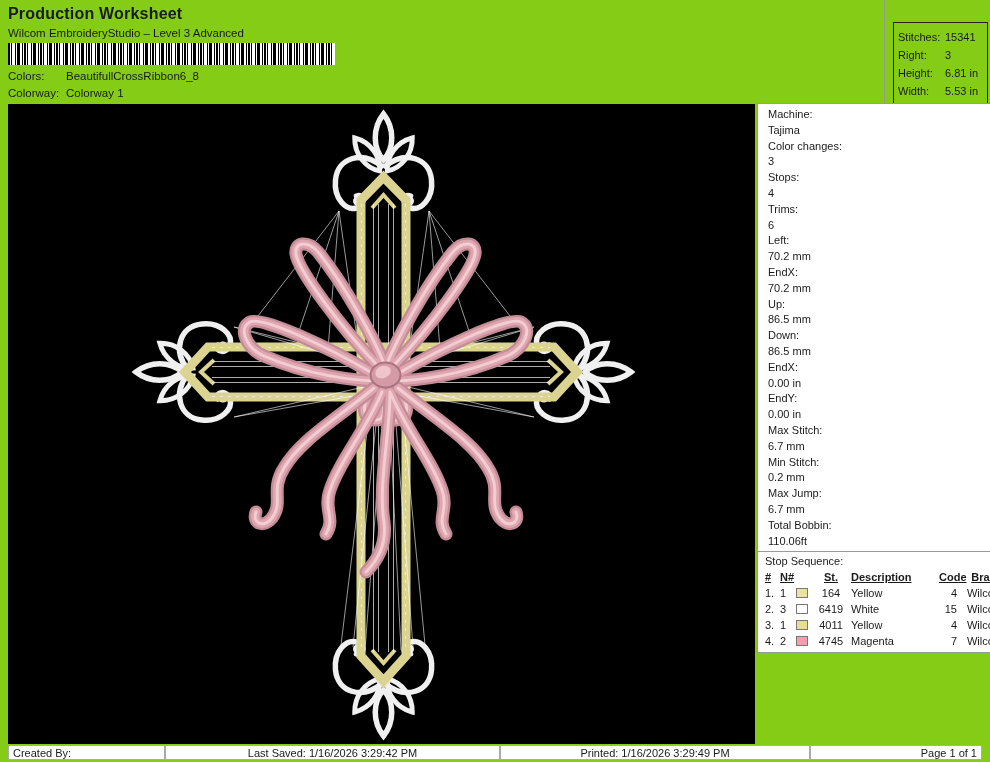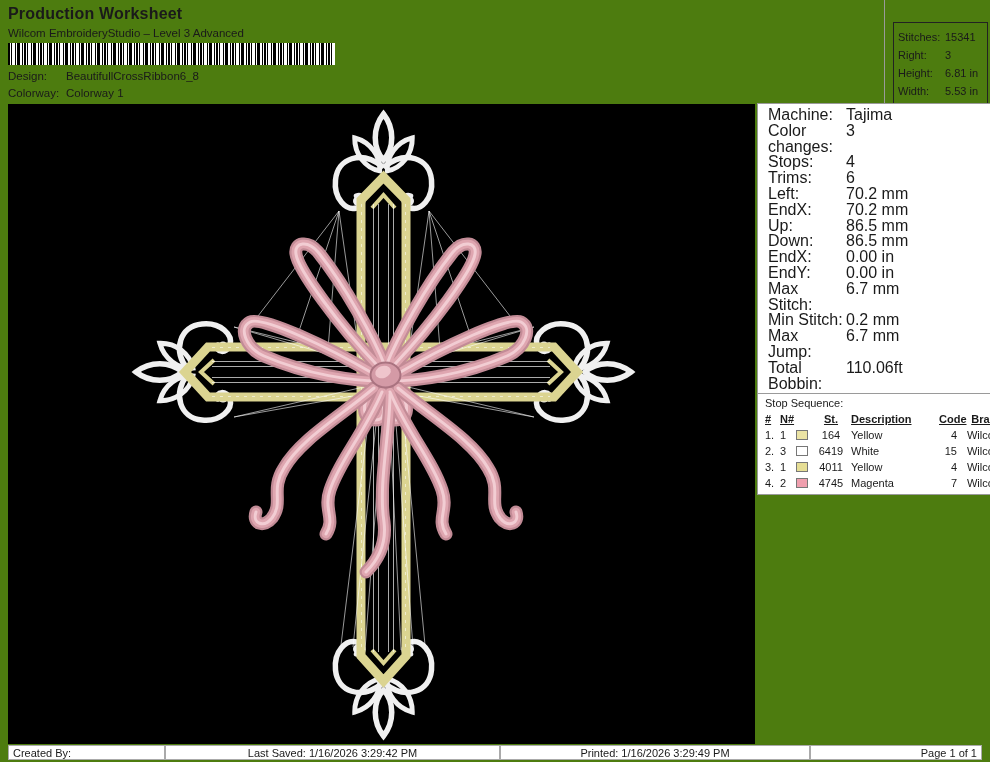--- a/index.html
+++ b/index.html
@@ -1,32 +1,32 @@
 <!DOCTYPE html>
 <html><head>
 <meta charset="utf-8">
 <style>
   html,body{margin:0;padding:0;background:#e6e6e6;}
-  .page{position:relative;width:990px;height:762px;background:#4d7c0f;overflow:hidden;
+  .page{position:relative;width:990px;height:762px;background:#84cc16;overflow:hidden;
         font-family:"Liberation Sans",sans-serif;color:#1a1a1a;}
   .abs{position:absolute;}
   .title{left:8px;top:5px;font-size:16px;font-weight:bold;letter-spacing:.2px;}
   .subtitle{left:8px;top:27px;font-size:11.5px;}
   .barcode{left:8px;top:43px;width:327px;height:22px;
      background:repeating-linear-gradient(90deg,#000 0,#000 2px,#fff 2px,#fff 3px,#000 3px,#000 4px,#fff 4px,#fff 7px,#000 7px,#000 8px,#fff 8px,#fff 9px,#000 9px,#000 12px,#fff 12px,#fff 14px,#000 14px,#000 15px,#fff 15px,#fff 16px);}
   .meta-row{left:8px;font-size:11.5px;display:flex;}
   .meta-row .lbl{width:58px;}
   .vline-header{left:884px;top:0;width:1px;height:103px;background:#9a9a9a;}
   .summary-box{left:893px;top:2px;width:93px;height:98px;border:1px solid #222;padding-top:5px;box-sizing:content-box;margin-top:20px;}
   .kv-row{display:flex;font-size:11px;line-height:18px;padding-left:4px;}
   .kv-row .kv-label{width:47px;flex:none;}
   .canvas{left:8px;top:104px;width:747px;height:640px;background:#000;}
   .panel{left:757px;top:103px;width:233px;border-top:1px solid #9a9a9a;border-left:1px solid #9a9a9a;box-sizing:border-box;background:#fff;}
   .panel-rows{padding:3px 0 2px 0;}
-  .panel-row{display:flex;font-size:16px;line-height:15.8px;padding-left:10px;}
+  .panel-row{display:flex;font-size:11px;line-height:15.8px;padding-left:10px;flex-direction:column;}
   .panel-row .p-label{width:78px;flex:none;}
   .seq-block{border-top:1px solid #9a9a9a;border-bottom:1px solid #9a9a9a;padding:2px 0 3px 0;}
   .seq-title{font-size:11px;line-height:15px;padding-left:7px;}
   .seq-row{display:flex;align-items:center;font-size:11px;height:16px;padding-left:7px;}
   .seq-head{font-weight:bold;}
   .seq-head span{text-decoration:underline;}
   .c-num{width:15px;flex:none;}
   .c-n{width:16px;flex:none;}
   .c-sw{width:20px;flex:none;display:flex;align-items:center;}
   .c-sw .swatch{width:12px;height:10px;border:1px solid #777;box-sizing:border-box;}
@@ -49,21 +49,21 @@
 </style>
 </head>
 <body>
 
 <div class="page">
 
   <div class="abs title">Production Worksheet</div>
   <div class="abs subtitle">Wilcom EmbroideryStudio – Level 3 Advanced</div>
   <div class="abs barcode"></div>
   <div class="abs meta-row" style="top:70px">
-    <span class="lbl">Design:</span>
+    <span class="lbl">Colors:</span>
     <span>BeautifullCrossRibbon6_8</span>
   </div>
   <div class="abs meta-row" style="top:87px">
     <span class="lbl">Colorway:</span>
     <span>Colorway 1</span>
   </div>
   <div class="abs vline-header"></div>
 
   <div class="abs summary-box">
     <div>

